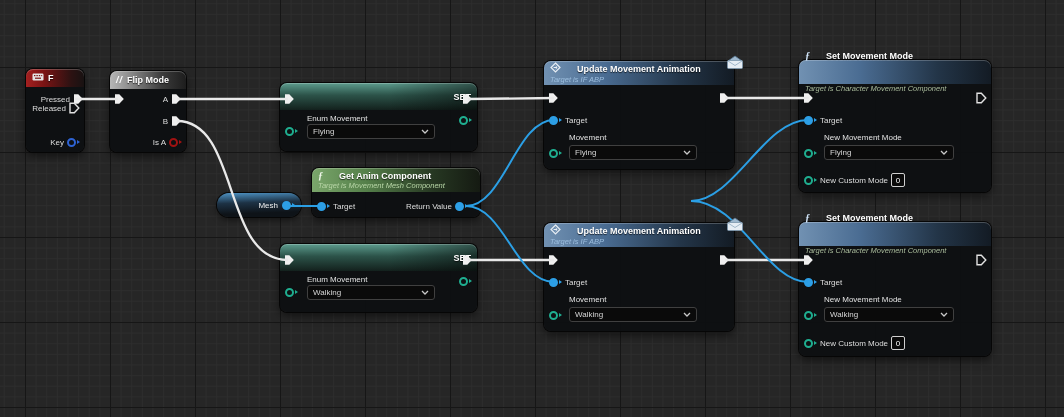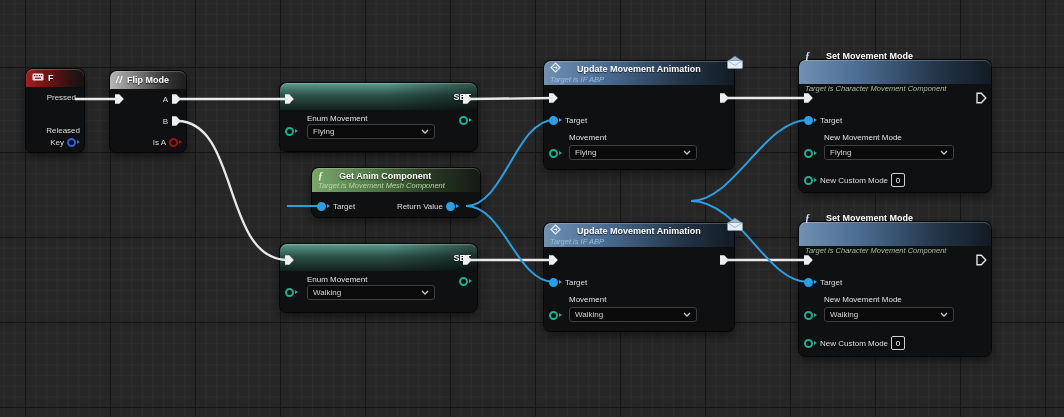--- a/index.html
+++ b/index.html
@@ -93,27 +93,27 @@
               <rect x="2" y="2" width="1.4" height="1.2"></rect>
               <rect x="4.4" y="2" width="1.4" height="1.2"></rect>
               <rect x="6.8" y="2" width="1.4" height="1.2"></rect>
               <rect x="9.2" y="2" width="1" height="1.2"></rect>
               <rect x="3" y="4.6" width="6" height="1.2"></rect>
             </g>
           </svg>
       </span>
       <span class="ttl">F</span>
     </div>
-    <span class="prow" style="top:24px;right:8px;flex-direction:column;">
+    <span class="prow" style="top:24px;right:0;">
       <span>Pressed</span>
       <svg class="execpin" width="11" height="12" viewBox="0 0 11 12">
           <path d="M1 1.3 L5.3 1.3 L9.8 6 L5.3 10.7 L1 10.7 Z" fill="#efefef"></path>
         </svg>
     </span>
-    <span class="prow" style="top:57px;right:4px;flex-direction:column;">
+    <span class="prow" style="top:33px;right:4px;">
       <span>Released</span>
       <svg class="execpin" width="11" height="12" viewBox="0 0 11 12">
           <path d="M1 1.3 L5.3 1.3 L9.8 6 L5.3 10.7 L1 10.7 Z" fill="none" stroke="#e2e2e2" stroke-width="1.4"></path>
         </svg>
     </span>
     <span class="prow" style="top:67px;right:4px;">
       <span>Key</span>
       <span class="dpin" style="--c:#2e63d4">
           <i class="ring"></i>
           <i class="nub"></i>
@@ -234,29 +234,36 @@
       </span>
       <span class="sub sub-green">Target is Movement Mesh Component</span>
     </div>
     <span class="prow" style="top:32px;left:5px;">
       <span class="dpin" style="--c:#2d9fe6">
           <i class="ring filled"></i>
           <i class="nub"></i>
         </span>
       <span>Target</span>
     </span>
-    <span class="prow" style="top:32px;right:21px;">
+    <span class="prow" style="top:32px;right:12px;">
       <span>Return Value</span>
       <span class="dpin" style="--c:#2d9fe6">
           <i class="ring filled"></i>
           <i class="nub"></i>
         </span>
     </span>
   </div>
 
+  <div class="cap cap-mesh" style="left:217px;top:193px;width:84px;height:24px;">
+    <span>Mesh</span>
+    <span class="dpin" style="--c:#2d9fe6">
+        <i class="ring filled"></i>
+        <i class="nub"></i>
+      </span>
+  </div>
 
 
   <div class="node" style="left:544px;top:61px;width:190px;height:108px;">
     <div class="hdr hdr2 hdr-blue">
       <span class="trow">
         <span><svg width="11" height="11" viewBox="0 0 11 11">
               <path d="M5.5 1 L10 5.5 L5.5 10 L1 5.5 Z" fill="none" stroke="#e8eef4" stroke-width="1.2"></path>
               <path d="M3.6 5.5 L7 5.5 M5.7 4.1 L7.2 5.5 L5.7 6.9" stroke="#e8eef4" stroke-width="1" fill="none"></path>
             </svg></span>
         <span class="ttl">Update Movement Animation</span>

